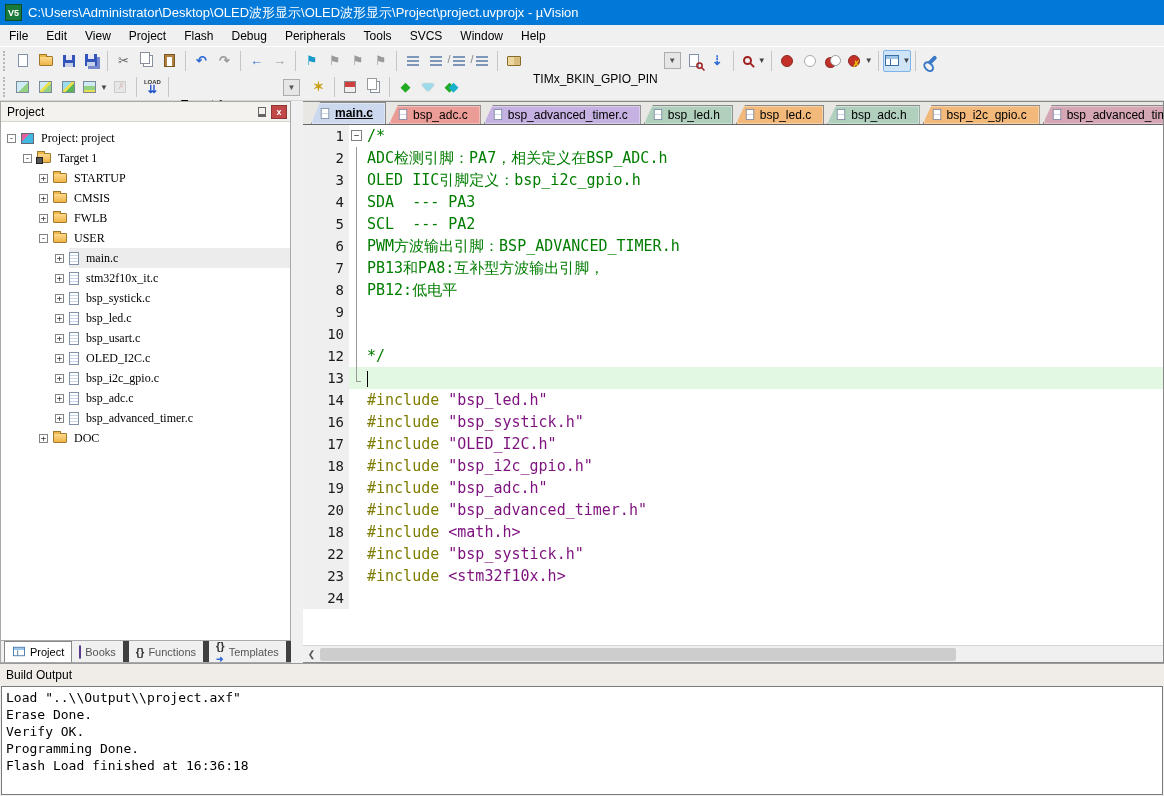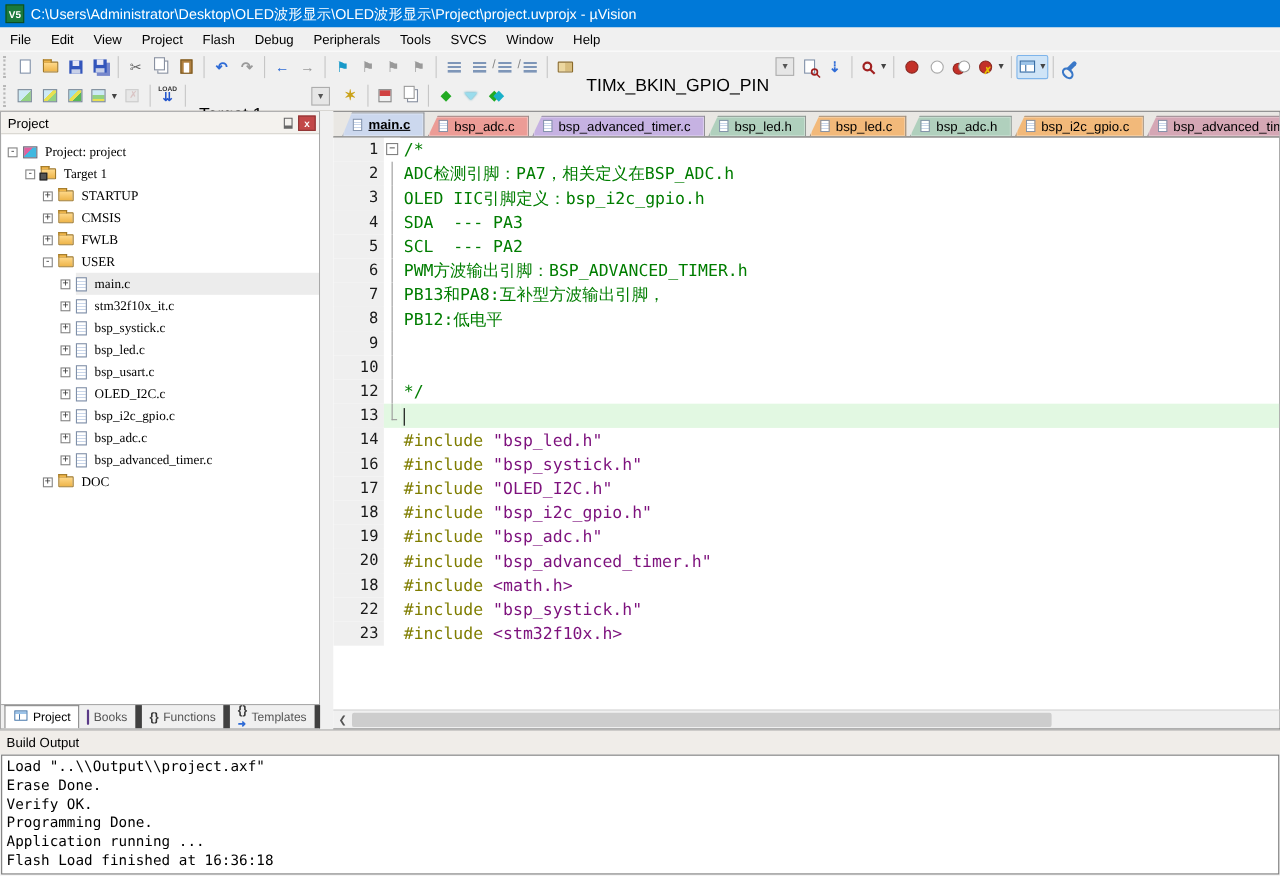--- a/index.html
+++ b/index.html
@@ -59,21 +59,21 @@
   .stp::after { content:"✗"; color:#c8a0a0; font-size:9px; position:absolute; left:2px; top:-1px; }
   .ld { display:flex; flex-direction:column; align-items:center; font-size:6px; font-weight:bold; color:#333; line-height:5px; }
   .ld small { font-size:11px; color:#2255cc; line-height:9px; font-weight:bold; }
   .cube { width:12px; height:12px; background:linear-gradient(180deg,#d04040 0 5px,#efefef 5px); border:1px solid #888; display:inline-block; }
   .fun { width:0; height:0; border-left:6px solid transparent; border-right:6px solid transparent; border-top:7px solid #9adcec; position:relative; display:inline-block; filter:drop-shadow(0 0 1px #4aa0b8); }
   .prj { width:13px; height:11px; background:linear-gradient(135deg,#e060a0 0 40%,#40b8e0 40%); border:1px solid #667; display:inline-block; }
   .tgt { position:relative; }
   .tgt::after { content:""; position:absolute; left:-2px; bottom:-2px; width:5px; height:5px; background:#555; border:1px solid #222; }
 
   .tb-combo { display:flex; align-items:center; height:20px; margin:0 2px; }
-  .tb-combo .val { padding:0 6px; font-size:16px; white-space:nowrap;margin-top:36px; }
+  .tb-combo .val { padding:0 6px; font-size:12px; white-space:nowrap;margin-top:36px; }
   .drop-btn { width:17px; height:17px; background:#e6e6e6; border:1px solid #adadad; font-size:8px; color:#555; display:flex; align-items:center; justify-content:center; }
 
   
   .main { height:562px; display:flex; }
   .left-panel { width:291px; background:#fff; border:1px solid #a8a8a8; display:flex; flex-direction:column; flex:none; }
   .panel-header { height:20px; background:#f4f2ee; border-bottom:1px solid #d9d6d0; display:flex; align-items:center; padding:0 3px 0 6px; flex:none; }
   .panel-header .ttl { flex:1; }
   .pin { width:8px; height:10px; border:1px solid #666; border-bottom:3px solid #666; margin-right:5px; }
   .xbtn { width:16px; height:14px; background:#c24848; border:1px solid #8d3434; color:#fff; font-size:9px; line-height:12px; text-align:center; font-weight:bold; }
   .tree { flex:1; overflow:hidden; padding-top:6px; }
@@ -610,24 +610,25 @@
         <div class="cl hl"><span class="gut">13</span><span class="fm corner"></span><span class="ct"><span class="caret"></span></span></div>
         <div class="cl"><span class="gut">14</span><span class="fm"></span><span class="ct"><span class="c-pp">#include </span><span class="c-str">"bsp_led.h"</span></span></div>
         <div class="cl"><span class="gut">16</span><span class="fm"></span><span class="ct"><span class="c-pp">#include </span><span class="c-str">"bsp_systick.h"</span></span></div>
         <div class="cl"><span class="gut">17</span><span class="fm"></span><span class="ct"><span class="c-pp">#include </span><span class="c-str">"OLED_I2C.h"</span></span></div>
         <div class="cl"><span class="gut">18</span><span class="fm"></span><span class="ct"><span class="c-pp">#include </span><span class="c-str">"bsp_i2c_gpio.h"</span></span></div>
         <div class="cl"><span class="gut">19</span><span class="fm"></span><span class="ct"><span class="c-pp">#include </span><span class="c-str">"bsp_adc.h"</span></span></div>
         <div class="cl"><span class="gut">20</span><span class="fm"></span><span class="ct"><span class="c-pp">#include </span><span class="c-str">"bsp_advanced_timer.h"</span></span></div>
         <div class="cl"><span class="gut">18</span><span class="fm"></span><span class="ct"><span class="c-pp">#include </span><span class="c-str">&lt;math.h&gt;</span></span></div>
         <div class="cl"><span class="gut">22</span><span class="fm"></span><span class="ct"><span class="c-pp">#include </span><span class="c-str">"bsp_systick.h"</span></span></div>
         <div class="cl"><span class="gut">23</span><span class="fm"></span><span class="ct"><span class="c-pp">#include </span><span class="c-str">&lt;stm32f10x.h&gt;</span></span></div>
+        <div class="cl"><span class="gut">24</span><span class="fm"></span><span class="ct"></span></div>
       </div>
     <div class="hscroll">
       <span class="harrow">❮</span>
       <span class="hthumb"></span>
     </div>
   </div>
 </div>
 
 <div class="build-caption">
   <span>Build Output</span>
 </div>
-<div class="build-box" id="buildbox"><div>Load "..\\Output\\project.axf"</div><div>Erase Done.</div><div>Verify OK.</div><div>Programming Done.</div><div>Application running ...</div><div>Flash Load finished at 16:36:18</div></div>
+<div class="build-box" id="buildbox"><div>Load "..\\Output\\project.axf"</div><div>Erase Done.</div><div>Verify OK.</div><div>Programming Done.</div><div>Flash Load finished at 16:36:18</div></div>
 
 </body></html>

